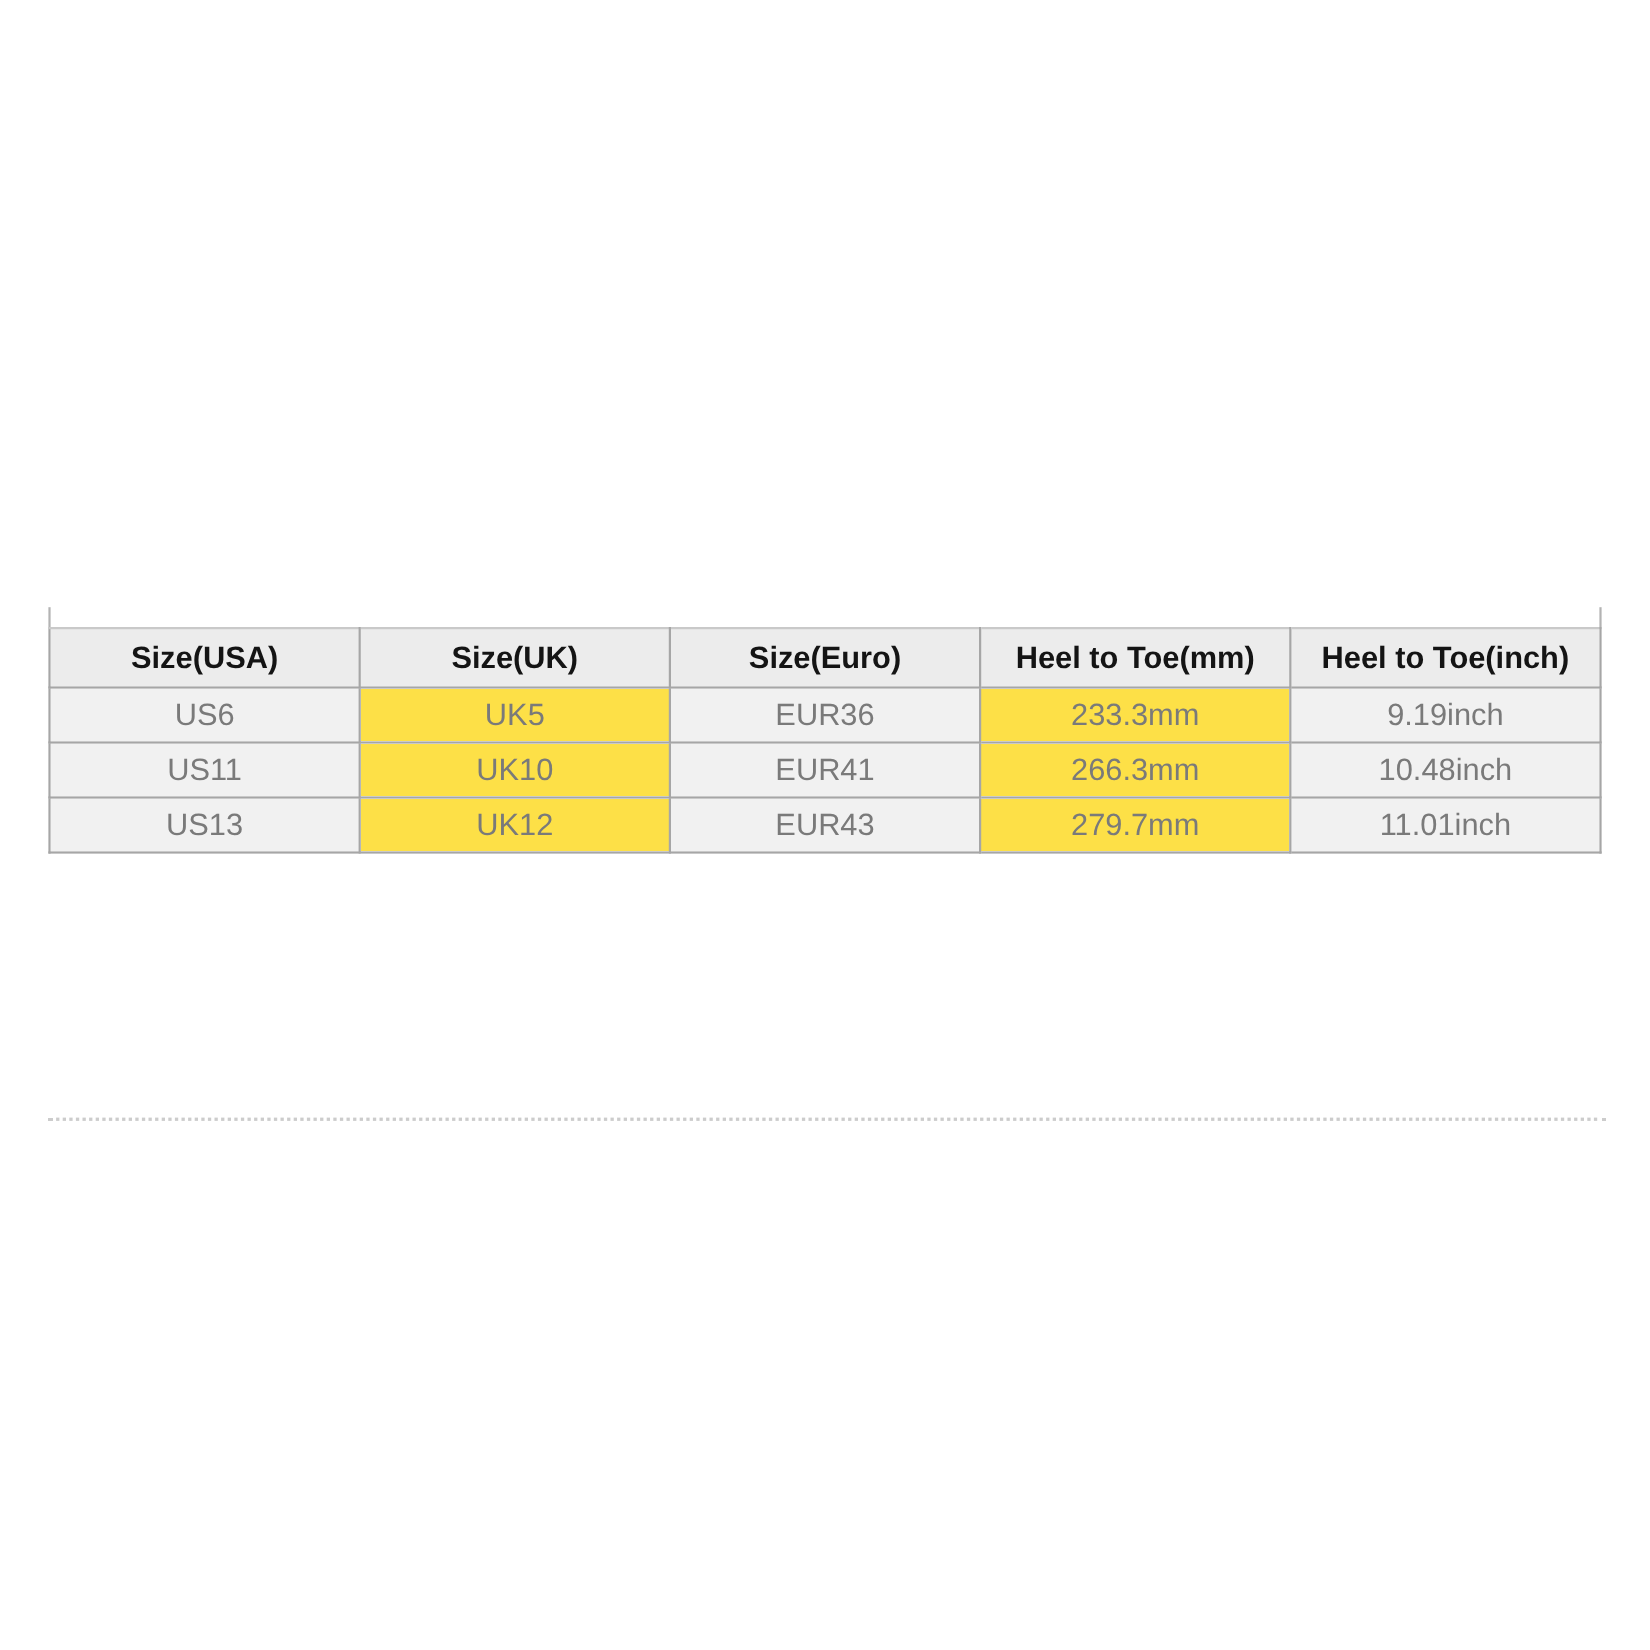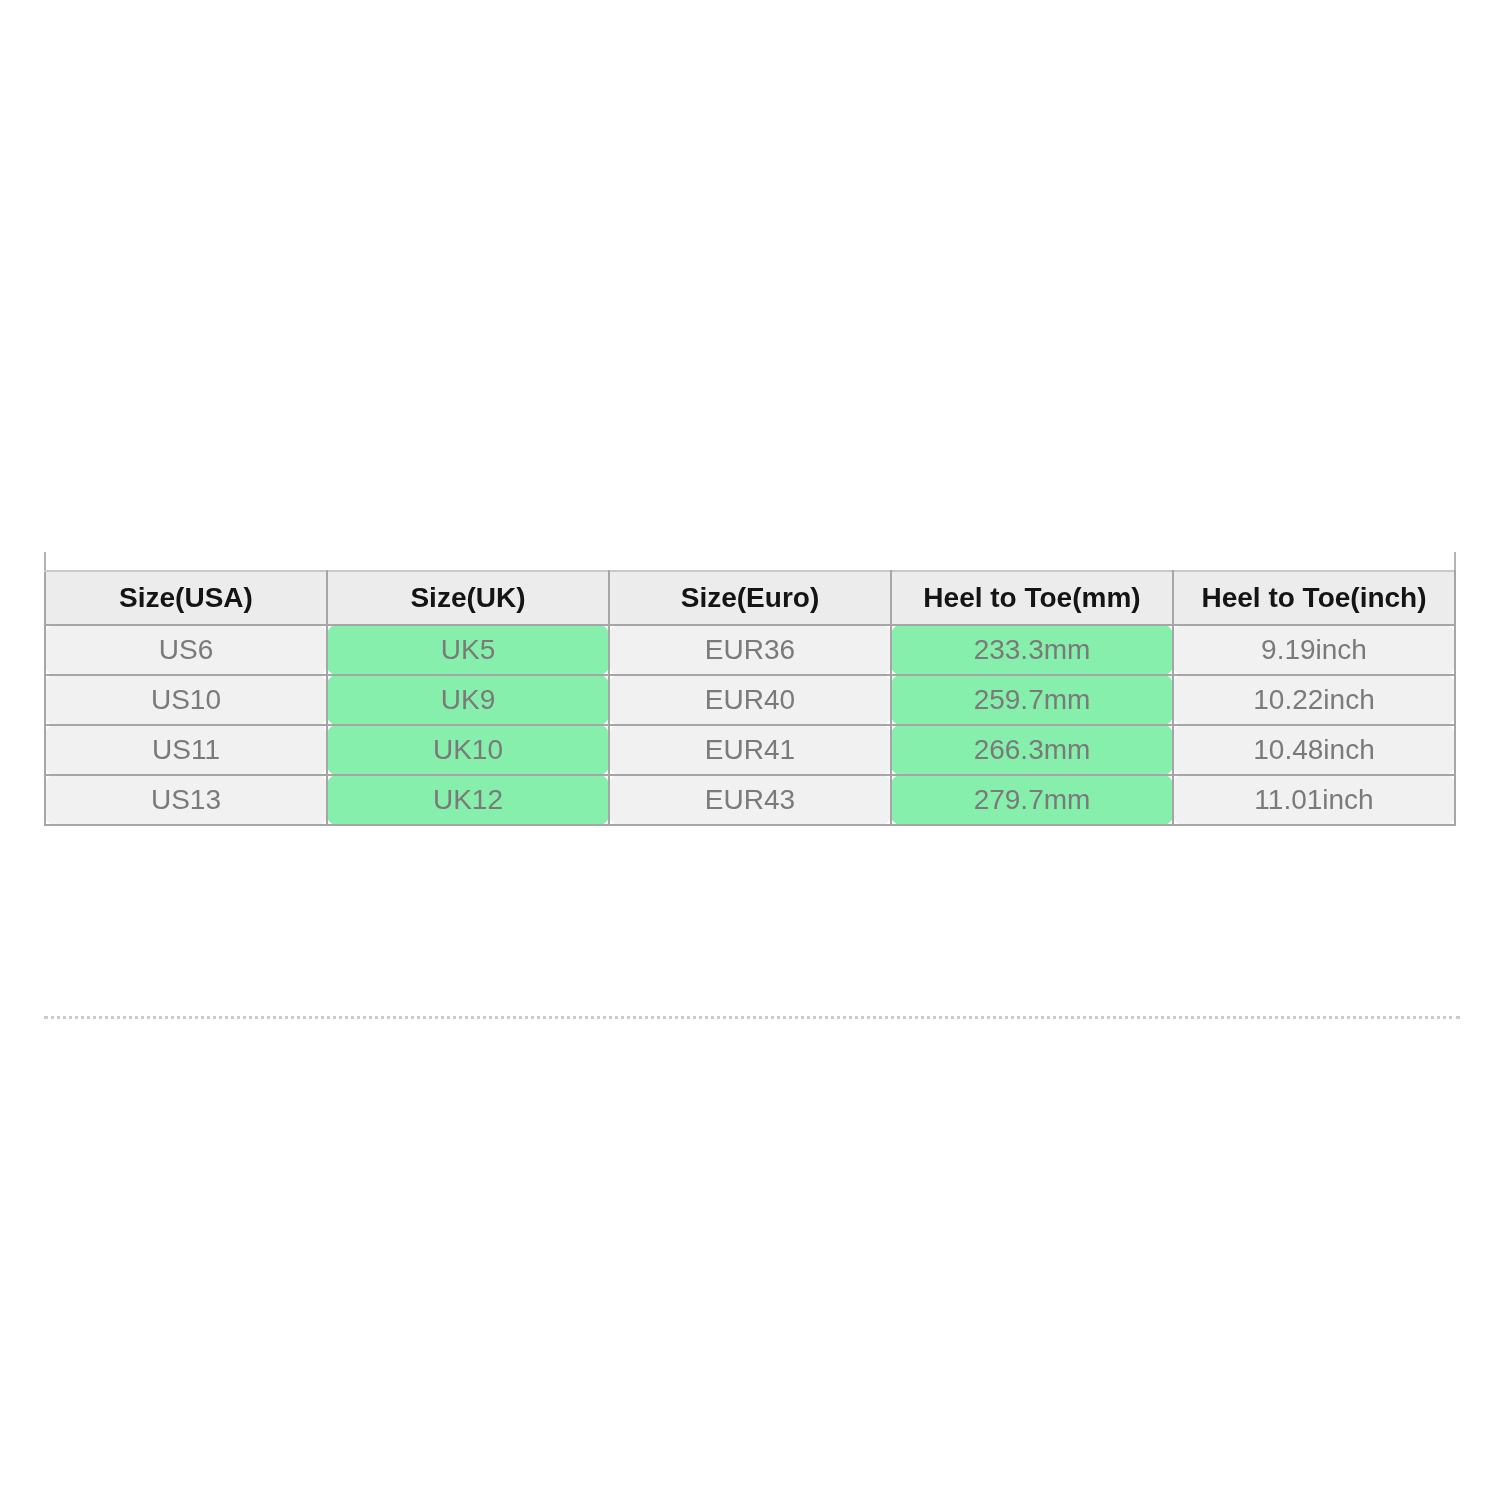--- a/index.html
+++ b/index.html
@@ -39,24 +39,23 @@
     font-weight: bold;
     color: #141414;
     background: #ececec;
     border-top: 2px solid #c9c9c9;
   }
   table.size-table td {
     height: 46px;
     font-size: 28px;
     font-weight: normal;
     color: #7a7a7a;
-    border-radius: 10px;
   }
   table.size-table td.shade { background: #f1f1f1; }
-  table.size-table td.plain { background: #86efac; }
+  table.size-table td.plain { background: #fde047; }
   .corner-tick {
     position: absolute;
     width: 2px;
     height: 18px;
     background: #b3b3b3;
     top: -18px;
   }
   .corner-tick.left  { left: 0; }
   .corner-tick.right { right: 0; }
   .dotted-rule {
@@ -86,27 +85,20 @@
     </thead>
     <tbody>
         <tr>
           <td class="shade">US6</td>
           <td class="plain">UK5</td>
           <td class="shade">EUR36</td>
           <td class="plain">233.3mm</td>
           <td class="shade">9.19inch</td>
         </tr>
         <tr>
-          <td class="shade">US10</td>
-          <td class="plain">UK9</td>
-          <td class="shade">EUR40</td>
-          <td class="plain">259.7mm</td>
-          <td class="shade">10.22inch</td>
-        </tr>
-        <tr>
           <td class="shade">US11</td>
           <td class="plain">UK10</td>
           <td class="shade">EUR41</td>
           <td class="plain">266.3mm</td>
           <td class="shade">10.48inch</td>
         </tr>
         <tr>
           <td class="shade">US13</td>
           <td class="plain">UK12</td>
           <td class="shade">EUR43</td>

